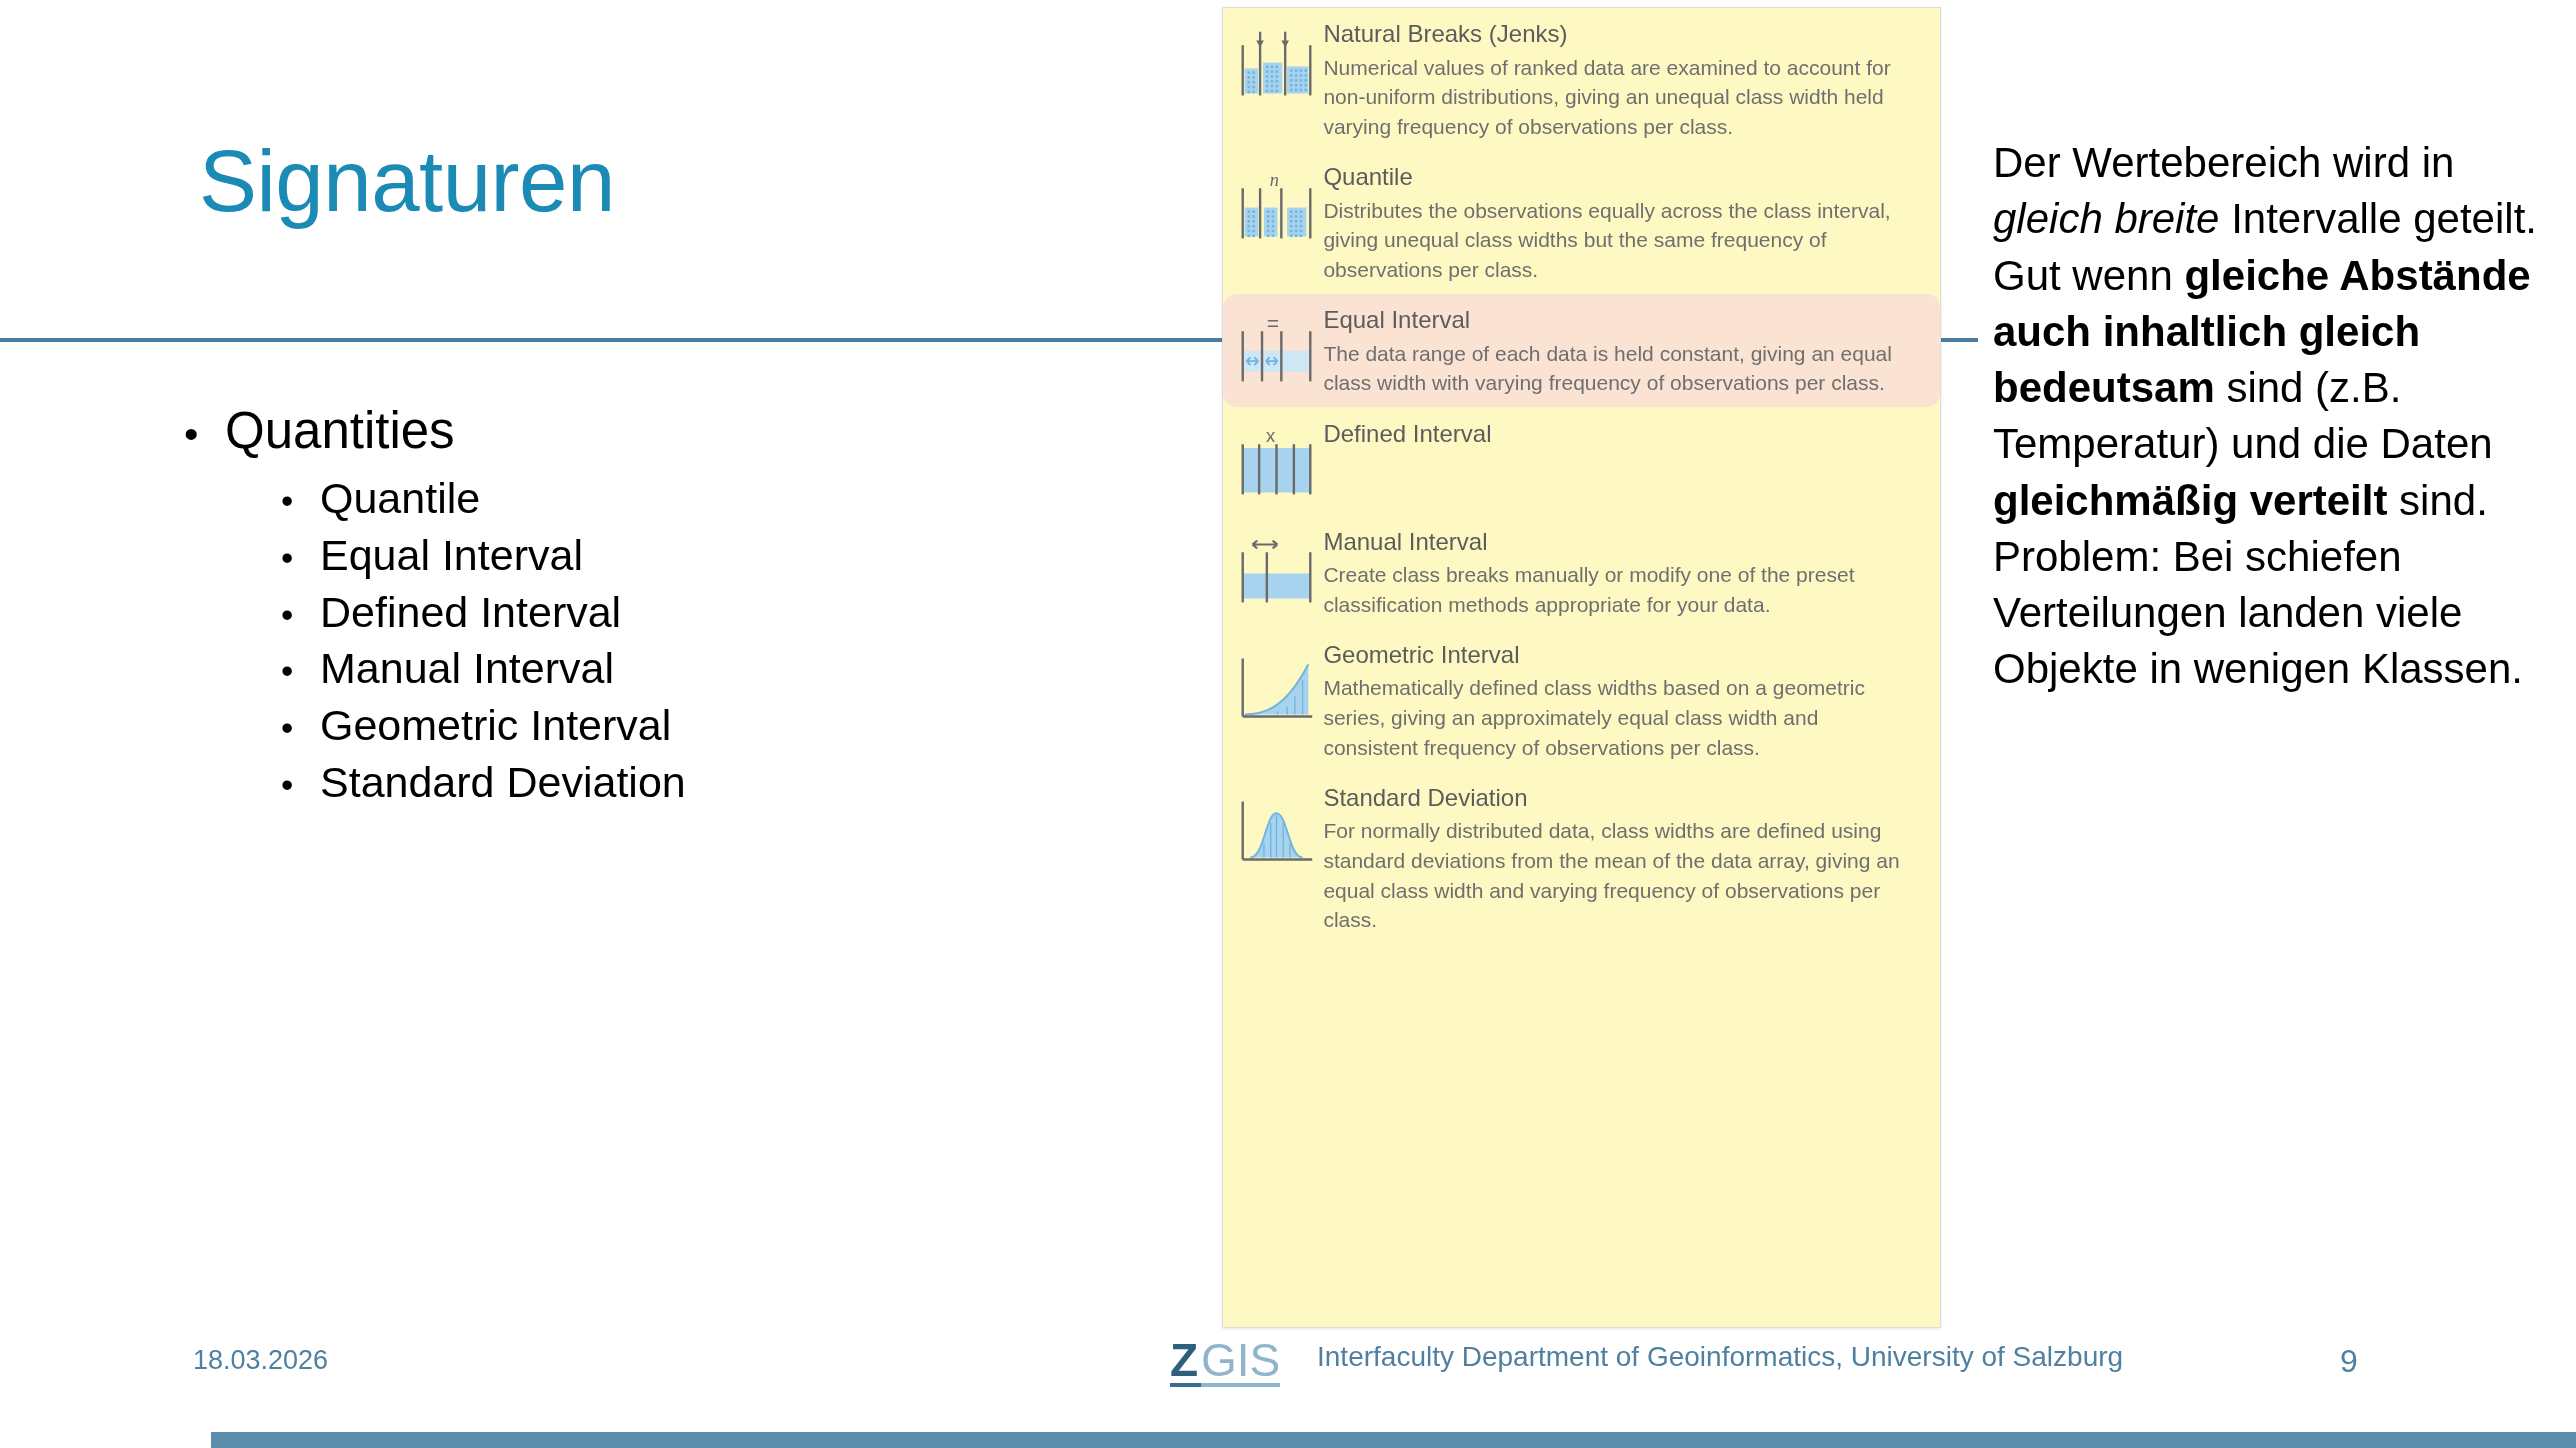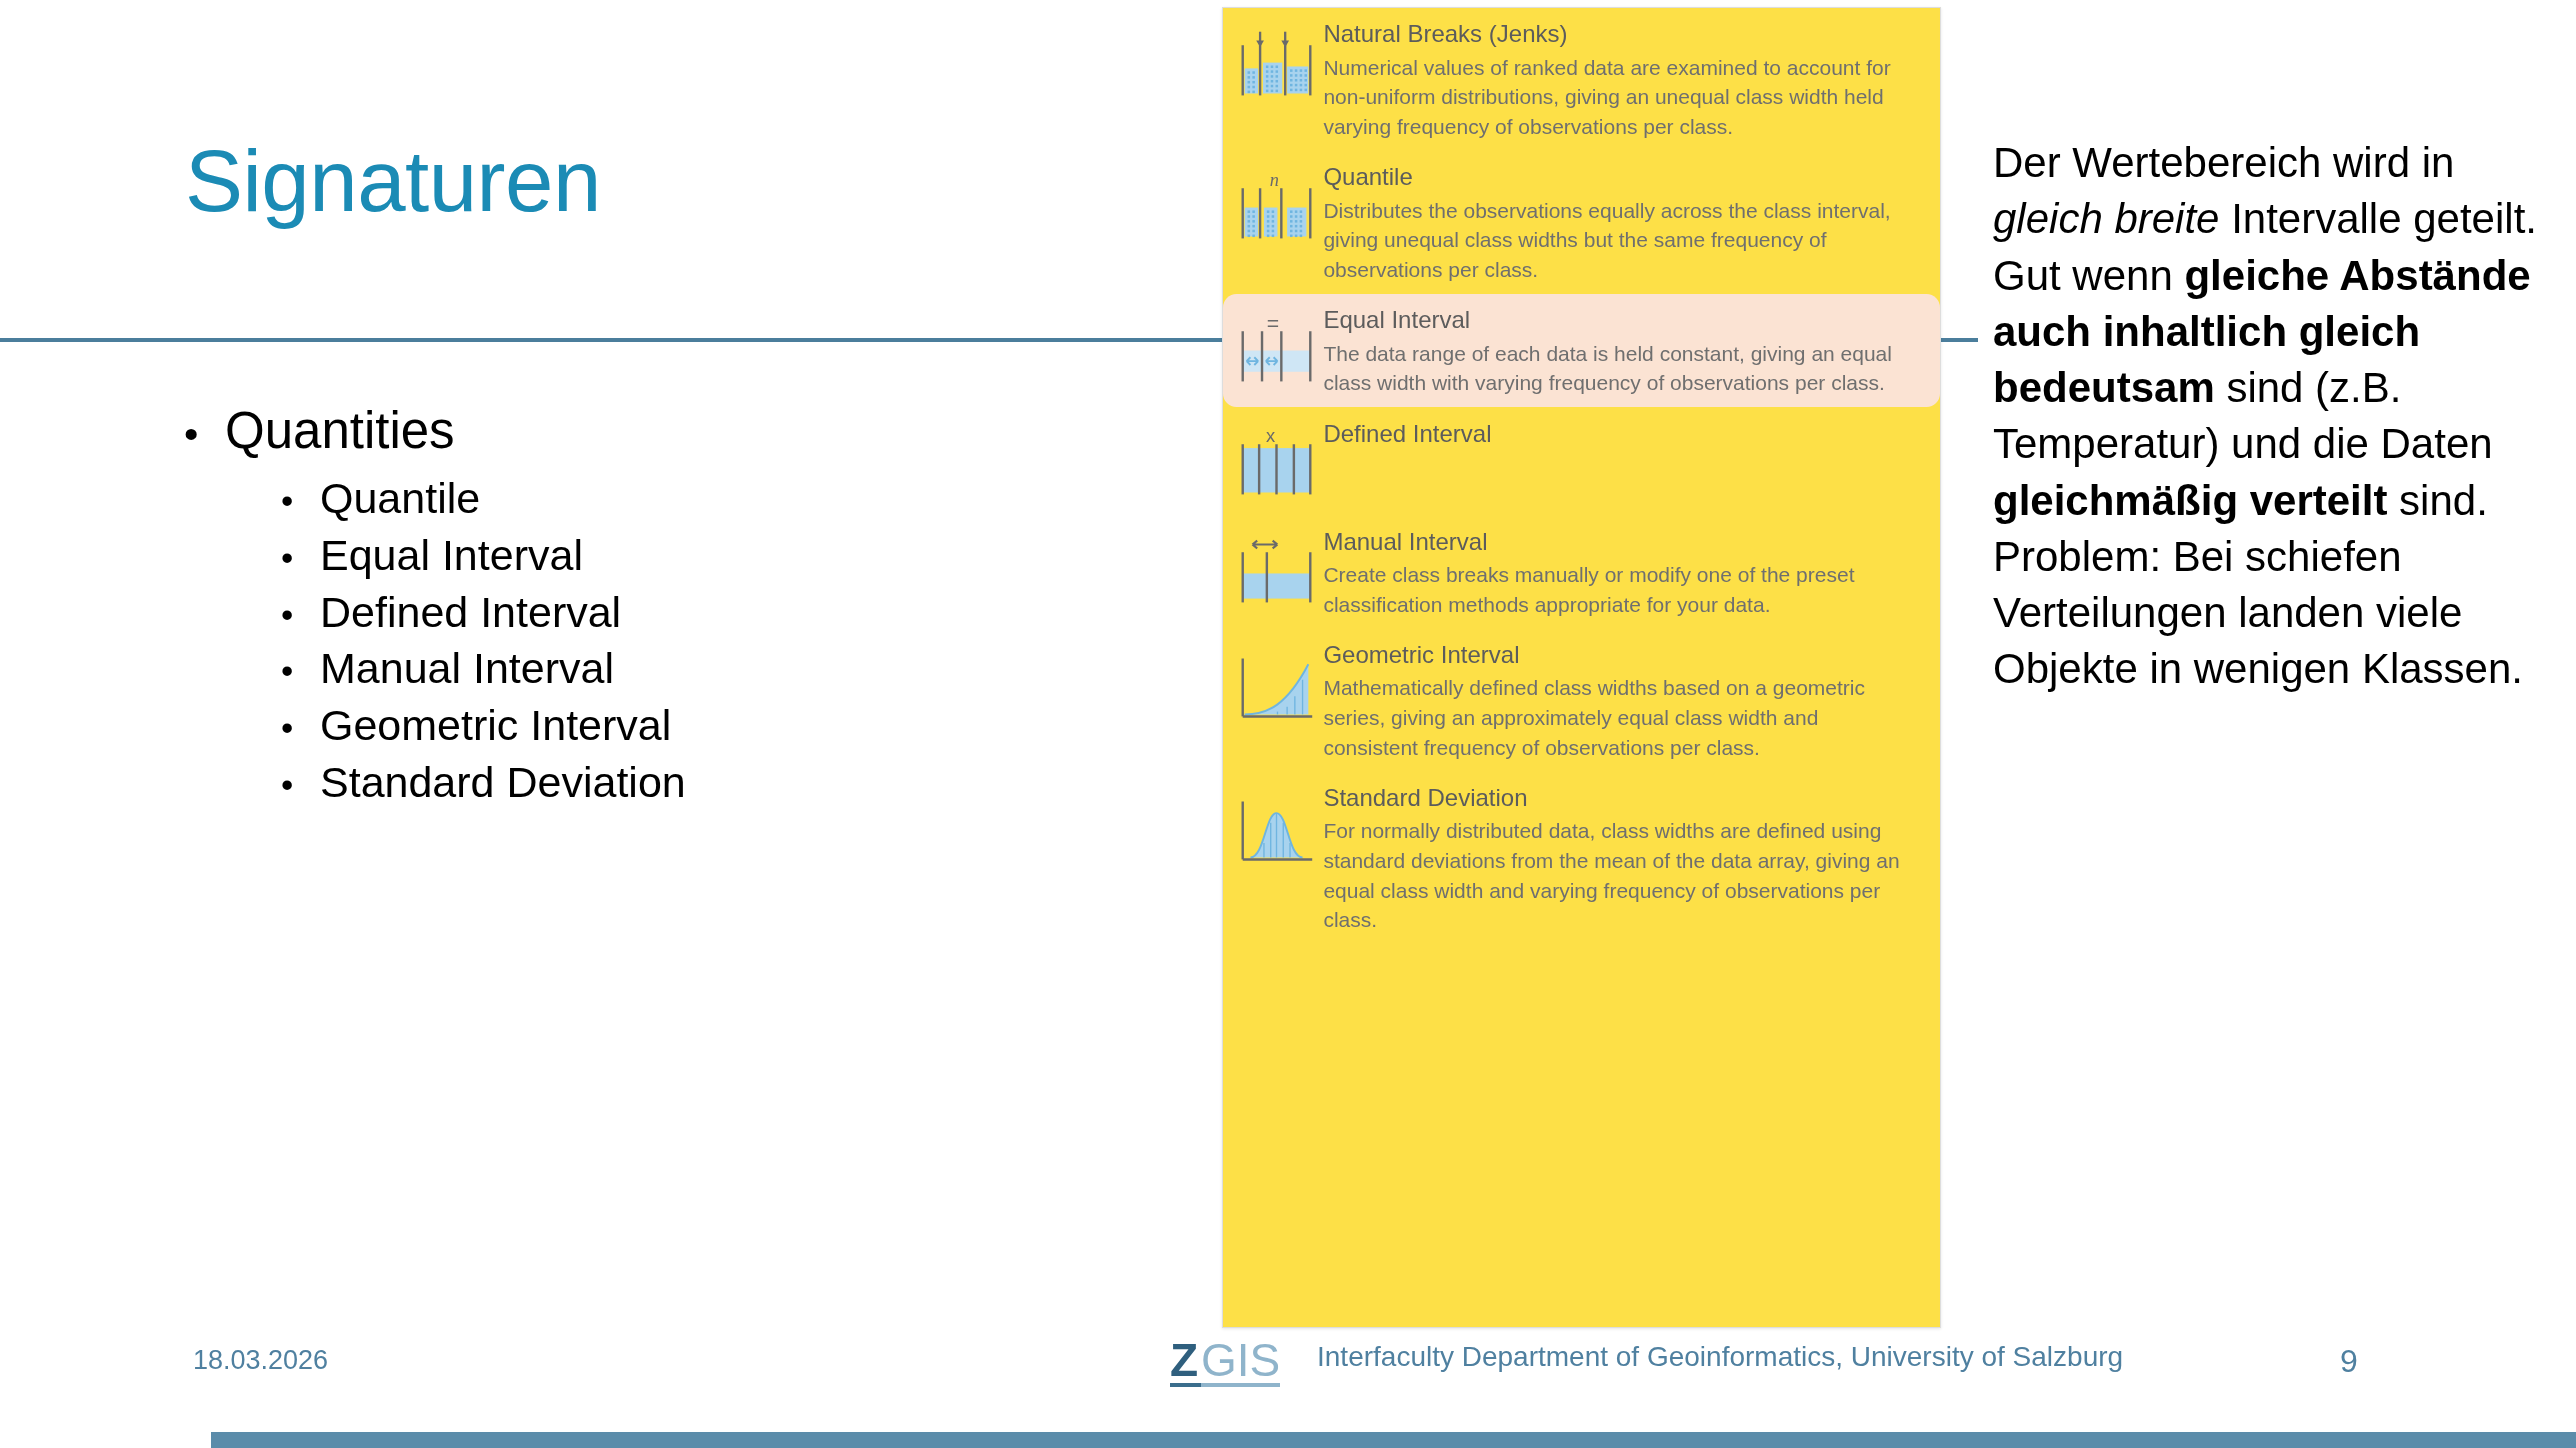--- a/index.html
+++ b/index.html
@@ -15,21 +15,21 @@
   #slide {
     position: relative;
     width: 2576px;
     height: 1449px;
     background: #ffffff;
   }
 
   
   #page-title {
     position: absolute;
-    left: 185px;
+    left: 199px;
     top: 135px;
     font-size: 87px;
     font-weight: 400;
     color: #1b8bb5;
     letter-spacing: -0.5px;
     line-height: 1.05;
     white-space: nowrap;
   }
 
   
@@ -89,21 +89,21 @@
   }
   .bullet-label { white-space: nowrap; }
 
   
   #classify-panel {
     position: absolute;
     left: 1222px;
     top: 6.8px;
     width: 719px;
     height: 1321px;
-    background: #fde047;
+    background: #fef9c3;
     border: 1px solid #dddddd;
     box-shadow: 0 1px 2.9px rgba(0,0,0,0.10);
     overflow: hidden;
   }
   #classify-panel::after {
     content: "";
     position: absolute;
     left: 0px;
     bottom: -3.9px;
     width: 100%;

